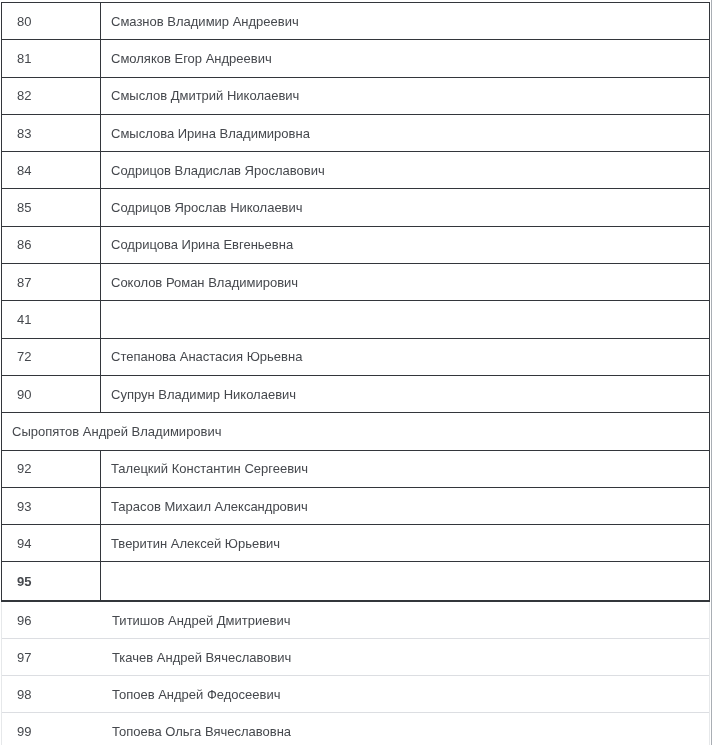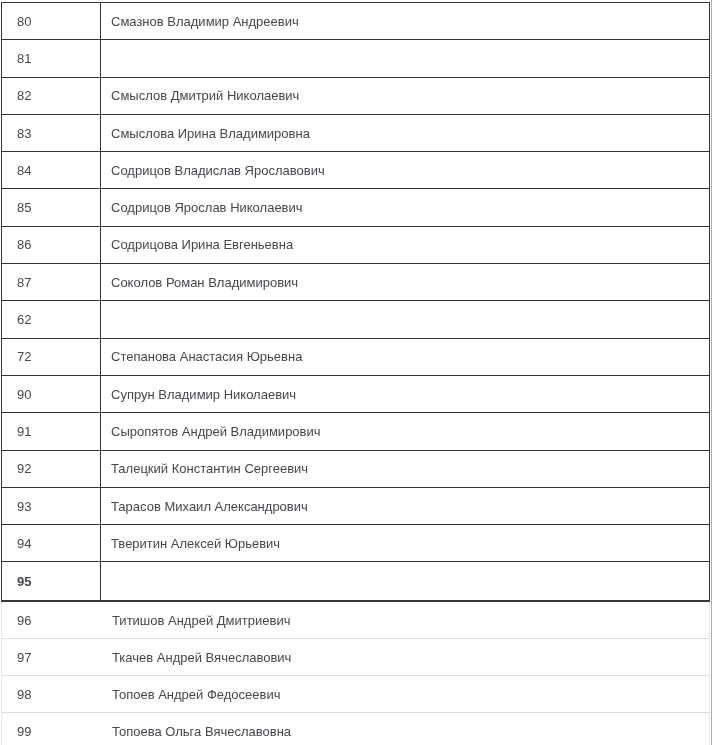--- a/index.html
+++ b/index.html
@@ -102,20 +102,21 @@
 
 <div class="page">
 
   <div class="tbl-main">
     <div class="row">
       <div class="cell-num">80</div>
       <div class="cell-name">Смазнов Владимир Андреевич</div>
     </div>
     <div class="row">
       <div class="cell-num">81</div>
+      <div class="cell-name">Смоляков Егор Андреевич</div>
     </div>
     <div class="row">
       <div class="cell-num">82</div>
       <div class="cell-name">Смыслов Дмитрий Николаевич</div>
     </div>
     <div class="row">
       <div class="cell-num">83</div>
       <div class="cell-name">Смыслова Ирина Владимировна</div>
     </div>
     <div class="row">
@@ -128,32 +129,31 @@
     </div>
     <div class="row">
       <div class="cell-num">86</div>
       <div class="cell-name">Содрицова Ирина Евгеньевна</div>
     </div>
     <div class="row">
       <div class="cell-num">87</div>
       <div class="cell-name">Соколов Роман Владимирович</div>
     </div>
     <div class="row">
-      <div class="cell-num">62</div>
+      <div class="cell-num">41</div>
     </div>
     <div class="row">
       <div class="cell-num">72</div>
       <div class="cell-name">Степанова Анастасия Юрьевна</div>
     </div>
     <div class="row">
       <div class="cell-num">90</div>
       <div class="cell-name">Супрун Владимир Николаевич</div>
     </div>
     <div class="row">
-      <div class="cell-num">91</div>
       <div class="cell-name">Сыропятов Андрей Владимирович</div>
     </div>
     <div class="row">
       <div class="cell-num">92</div>
       <div class="cell-name">Талецкий Константин Сергеевич</div>
     </div>
     <div class="row">
       <div class="cell-num">93</div>
       <div class="cell-name">Тарасов Михаил Александрович</div>
     </div>

